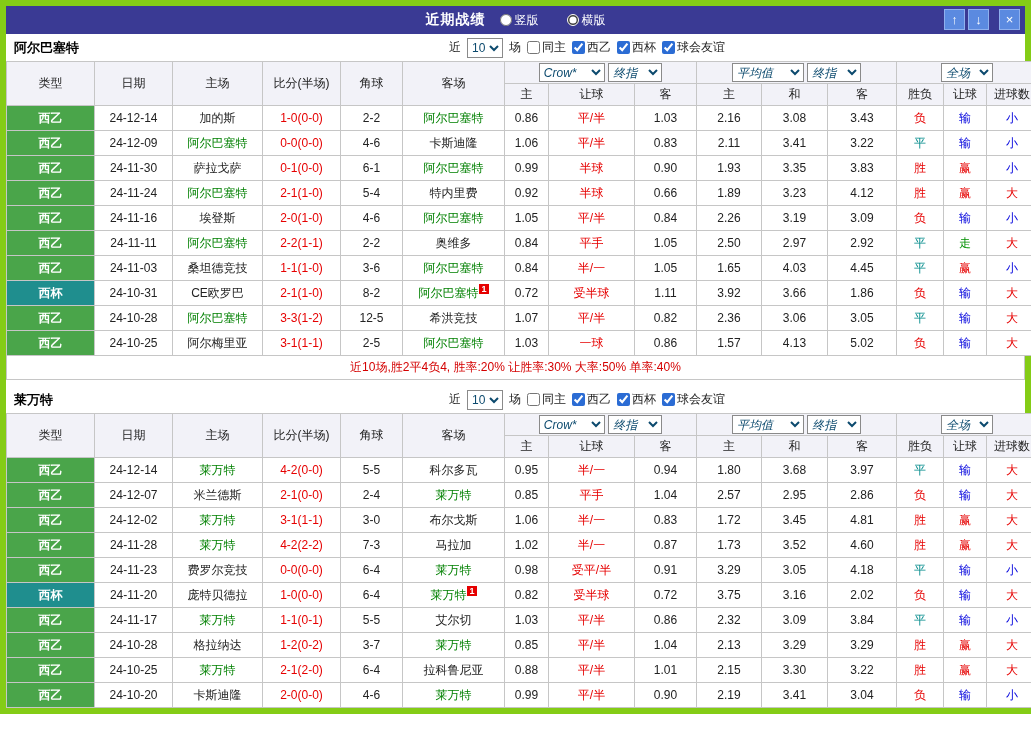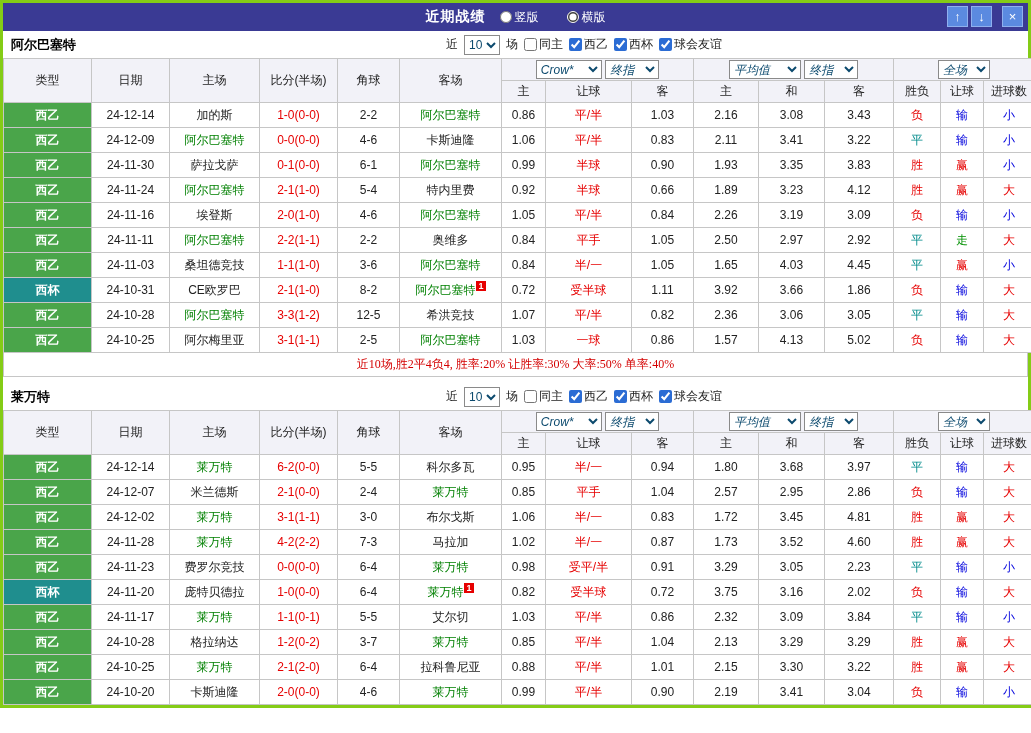--- a/index.html
+++ b/index.html
@@ -1,21 +1,21 @@
 <!DOCTYPE html>
 <html style="--titlebar-bg: #3a3a94; --button-blue: #5b8ae0; --league-green: #4aa54a; --cup-teal: #1f8e8e; --focus-team-green: #008000; --score-red: #e60000; --win-red: #e60000; --lose-blue: #0000dd; --draw-teal: #008b8b; --push-green: #009000; --summary-red: #d40000;"><head>
 <meta charset="utf-8">
 <style>
   * { margin:0; padding:0; box-sizing:border-box; }
   body {
     width:1031px;
     font-family:"Liberation Sans","DejaVu Sans",sans-serif;
     font-size:12px; color:#222; background:#fff;
   }
-  .window { width:1031px; border:3px solid #84cc16; background:#fff; }
+  .window { width:1031px; border:6px solid #84cc16; background:#fff; }
 
   
   .titlebar {
     height:28px; background:var(--titlebar-bg,#3a3a94); color:#fff;
     display:flex; align-items:center; justify-content:center; position:relative;
   }
   .tb-center { display:flex; align-items:center; gap:14px; }
   .tb-title { font-size:14px; font-weight:bold; letter-spacing:1px; }
   .layout-radios { display:flex; align-items:center; gap:28px; }
   .layout-radios label { display:flex; align-items:center; gap:3px; cursor:pointer; }
@@ -59,21 +59,21 @@
   td.blue  { color:var(--lose-blue,#0000dd); }
   td.teal  { color:var(--draw-teal,#008b8b); }
   td.green { color:var(--push-green,#009000); }
   sup.badge {
     background:var(--score-red,#e60000); color:#fff; font-size:9px; font-weight:bold;
     line-height:11px; padding:0 2px; margin-left:1px;
   }
   .summary {
     height:24px; line-height:23px; text-align:center;
     color:var(--summary-red,#d40000);
-    border:1px solid #c6c6c6; border-top:none;font-family:Liberation Serif, serif;
+    border:1px solid #c6c6c6; border-top:none;
   }
 </style>
 </head>
 <body>
 
 <div class="window">
 
   <div class="titlebar">
     <div class="tb-center">
       <span class="tb-title">近期战绩</span>
@@ -421,21 +421,21 @@
           <th>胜负</th>
           <th>让球</th>
           <th>进球数</th>
         </tr>
       </thead>
       <tbody>
           <tr>
             <td class="lg">西乙</td>
             <td>24-12-14</td>
             <td><span class="focus">莱万特</span></td>
-            <td class="score">6-2(0-0)</td>
+            <td class="score">4-2(0-0)</td>
             <td>5-5</td>
             <td><span>科尔多瓦</span></td>
             <td>0.95</td>
             <td class="hcp">半/一</td>
             <td>0.94</td>
             <td>1.80</td>
             <td>3.68</td>
             <td>3.97</td>
             <td class="teal">平</td>
             <td class="blue">输</td>
@@ -497,21 +497,21 @@
             <td>24-11-23</td>
             <td><span>费罗尔竞技</span></td>
             <td class="score">0-0(0-0)</td>
             <td>6-4</td>
             <td><span class="focus">莱万特</span></td>
             <td>0.98</td>
             <td class="hcp">受平/半</td>
             <td>0.91</td>
             <td>3.29</td>
             <td>3.05</td>
-            <td>2.23</td>
+            <td>4.18</td>
             <td class="teal">平</td>
             <td class="blue">输</td>
             <td class="blue">小</td>
           </tr>
           <tr>
             <td class="cup">西杯</td>
             <td>24-11-20</td>
             <td><span>庞特贝德拉</span></td>
             <td class="score">1-0(0-0)</td>
             <td>6-4</td>

